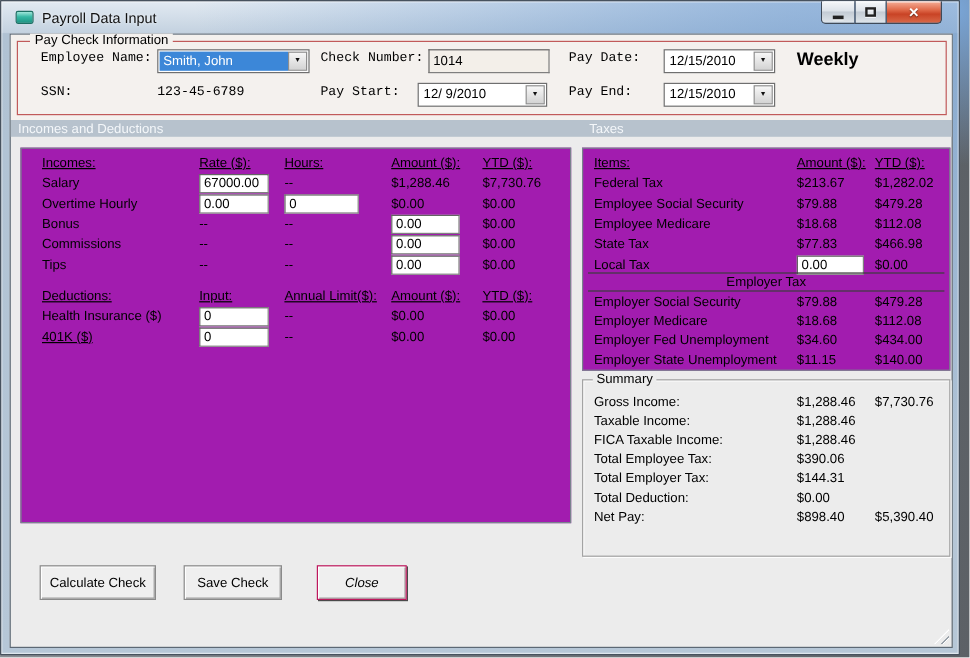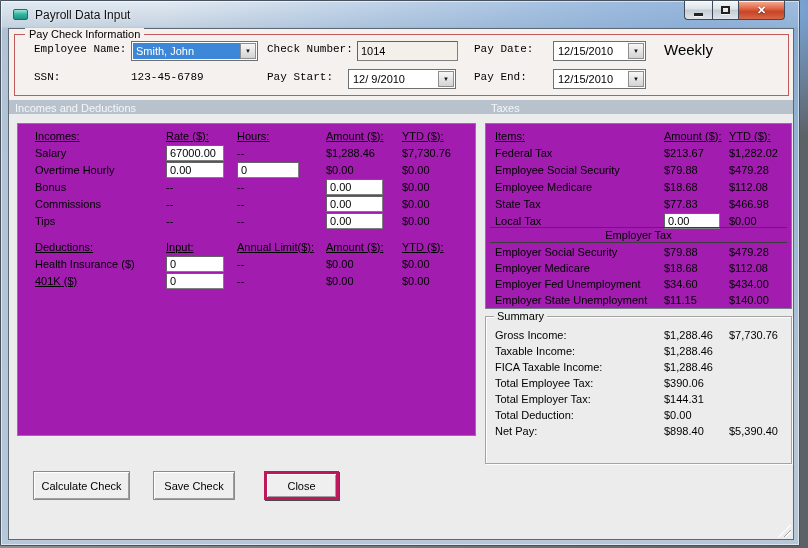--- a/index.html
+++ b/index.html
@@ -54,21 +54,21 @@
     background:#fff; font-family:"Liberation Sans",sans-serif; font-size:11px; padding:0 3px; }
   .combo { position:absolute; border:1px solid #6f6f6f; background:#fff; }
   .combo .val { position:absolute; left:1px; top:1px; right:17px; bottom:1px;
     padding:2px 0 0 3px; white-space:nowrap; overflow:hidden; }
   .combo .val.sel { background:#3c87d8; color:#fff; }
   .dd-btn { position:absolute; right:1px; top:1px; bottom:1px; width:16px;
     background:linear-gradient(180deg,#f7f7f7,#d3d3d3); border:1px solid #8e8e8e;
     display:flex; align-items:center; justify-content:center;
     font-size:6px; color:#111; }
 
-  .weekly { position:absolute; left:655px; top:12px; font-size:15px; font-weight:normal; }
+  .weekly { position:absolute; left:655px; top:12px; font-size:15px; font-weight:bold; }
 
   
   .band { position:absolute; left:0; top:71px; width:100%; height:14px; background:#b7c2cd; }
   .band span { position:absolute; top:2px; color:#f4f7fa; }
 
   
   .panel { position:absolute; background:#a21caf; border:1px solid #79838d; }
   .panel-left  { left:8px;   top:94px;  width:459px; height:313px; }
   .panel-taxes { left:476px; top:94px;  width:307px; height:186px; }
 
@@ -90,22 +90,22 @@
     border:1px solid #a3a3a3; box-shadow:inset 1px 1px 0 #fdfdfd, 1px 1px 0 #fdfdfd; }
   .sumbox-legend { position:absolute; left:8px; top:-7px; background:#ececec; padding:0 3px; }
 
   
   .btn { position:absolute; height:29px; background:#efefef; border:1px solid #8a8a8a;
     box-shadow: inset 1px 1px 0 #ffffff, inset -1px -1px 0 #9f9f9f;
     font-family:"Liberation Sans",sans-serif; font-size:11px; text-align:center;
     display:flex; align-items:center; justify-content:center; cursor:default; }
   .btn-calc  { left:24px;  top:442px; width:97px; }
   .btn-save  { left:144px; top:442px; width:82px; }
-  .btn-close { left:255px; top:442px; width:75px; border:3px solid #be185d;
-    box-shadow: 1px 1px 0 #4a4a4a, inset 1px 1px 0 #ffffff, inset -1px -1px 0 #9f9f9f; }
+  .btn-close { left:255px; top:442px; width:75px; border:1px solid #be185d;
+    box-shadow: 1px 1px 0 #4a4a4a, inset 1px 1px 0 #ffffff, inset -1px -1px 0 #9f9f9f; font-style: italic; }
 
   .resize-grip { position:absolute; right:2px; bottom:2px; width:13px; height:13px;
     background: repeating-linear-gradient(135deg, transparent 0 3px, #9aa2aa 3px 4px, #fff 4px 5px);
     clip-path: polygon(100% 0, 100% 100%, 0 100%); }
 </style>
 </head>
 <body>
 
 <div class="desktop">
   <div class="window">

